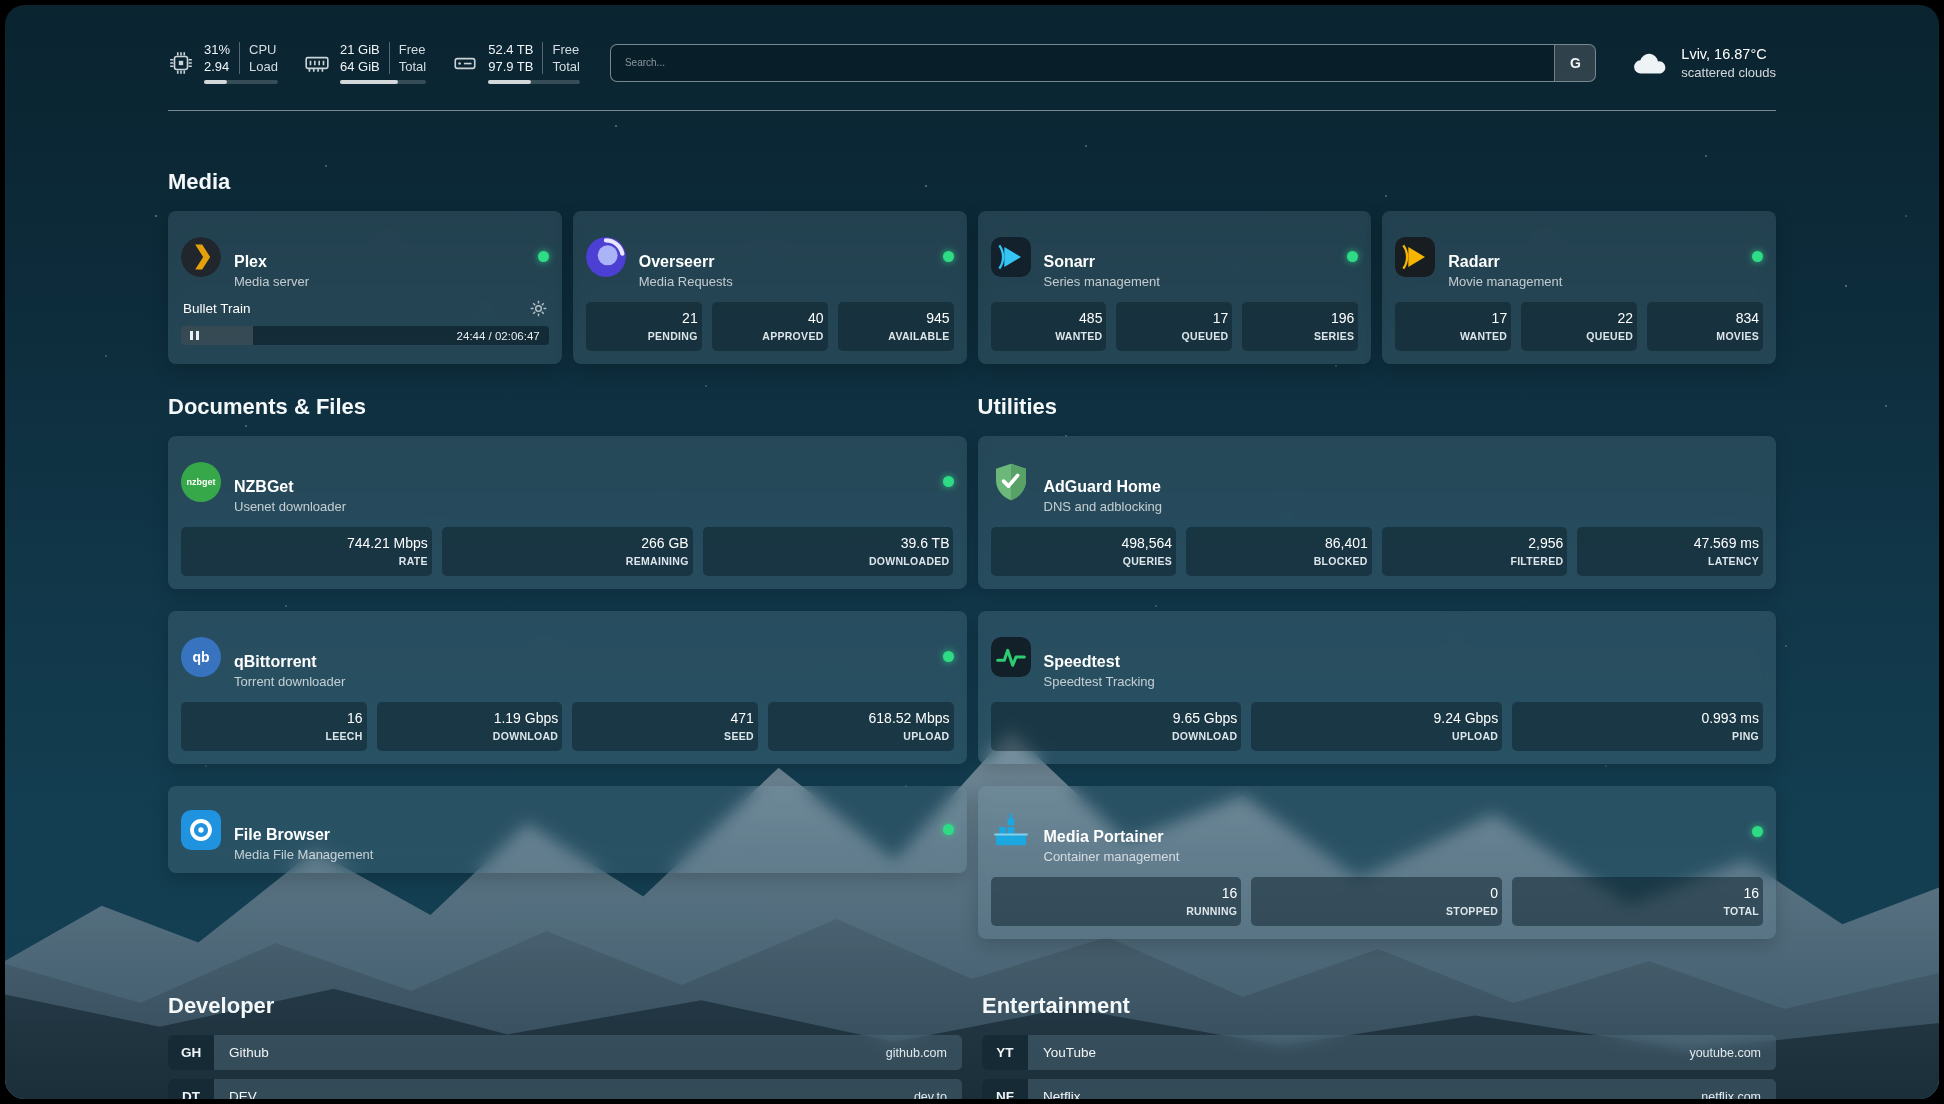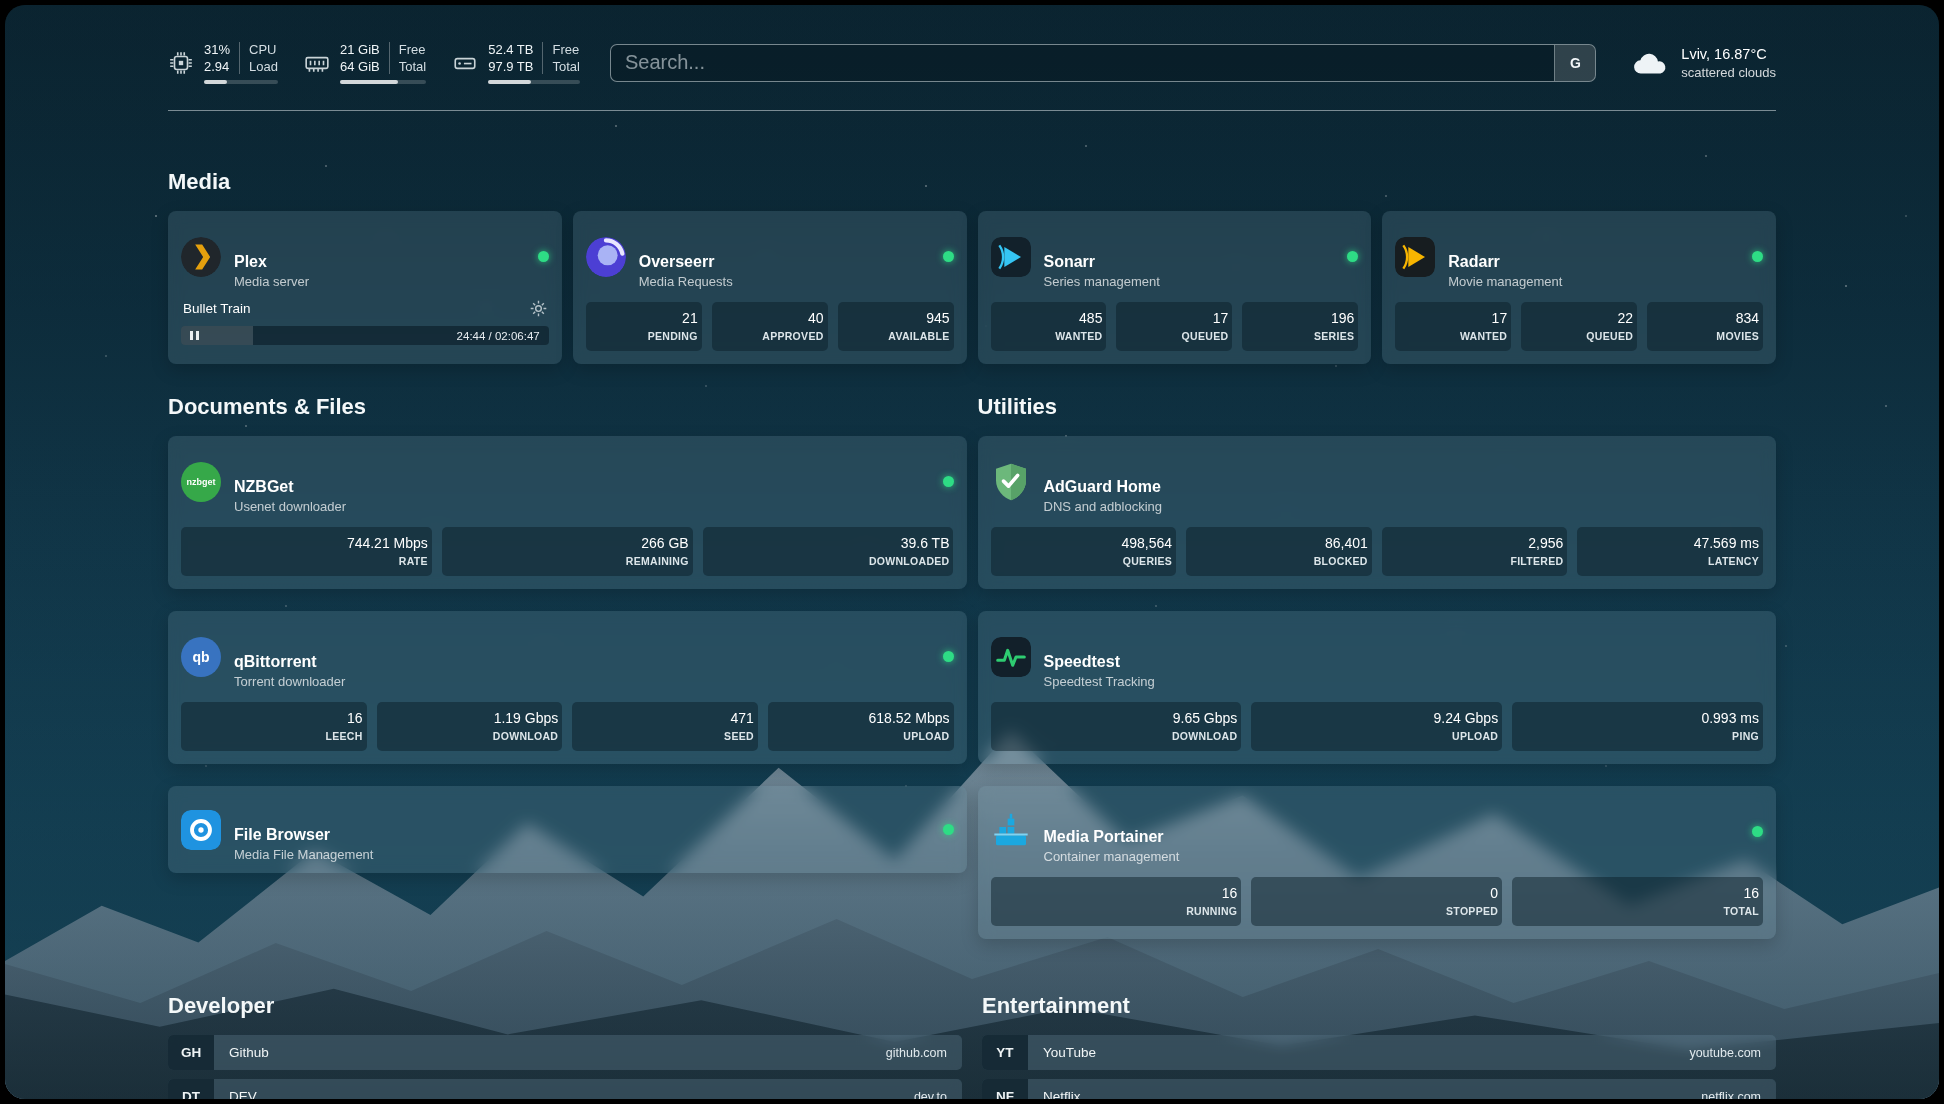--- a/index.html
+++ b/index.html
@@ -39,21 +39,21 @@
   .widget{display:flex;gap:10px;align-items:center;}
   .hw-icon{width:26px;height:26px;flex:0 0 auto;opacity:.9;}
   .w-rows{display:flex;align-items:stretch;}
   .w-col{display:flex;flex-direction:column;font-size:13px;line-height:17px;color:#f0f5f7;}
   .w-col.labs{color:#d3dde2;}
   .w-sep{width:1px;background:rgba(255,255,255,.3);margin:1px 9px;}
   .w-bar{height:4px;margin-top:5px;background:rgba(255,255,255,.18);border-radius:2px;width:100%;}
   .w-fill{height:100%;background:rgba(255,255,255,.78);border-radius:2px;}
   .search-box{display:flex;align-items:stretch;height:36px;flex:1;max-width:992px;margin:0 36px 0 30px;
     background:rgba(8,26,35,.55);border:1px solid rgba(230,240,244,.5);border-radius:7px;overflow:hidden;}
-  .search-box input{flex:1;background:transparent;border:none;outline:none;color:#eef3f5;padding:0 14px;font-size:20px;font-family:"Liberation Sans",sans-serif;}
+  .search-box input{flex:1;background:transparent;border:none;outline:none;color:#eef3f5;padding:0 14px;font-size:10px;font-family:"Liberation Sans",sans-serif;}
   .search-box input::placeholder{color:rgba(235,243,246,.55);}
   .g-btn{width:40px;background:rgba(255,255,255,.16);border-left:1px solid rgba(230,240,244,.35);color:#f2f6f8;
     font-size:14px;font-weight:700;display:flex;align-items:center;justify-content:center;cursor:pointer;}
   .weather{display:flex;gap:13px;align-items:center;margin-left:auto;}
   .weather-loc{font-size:14.5px;color:#fff;}
   .weather-cond{font-size:13px;color:rgba(255,255,255,.82);margin-top:3px;}
   .divider{border-top:1px solid rgba(233,241,244,.5);margin-top:26px;}
   h2{font-size:22px;font-weight:700;color:#f4f8f9;margin:0 0 16px;}
   .section-media{margin-top:58px;}
   .media-row{display:grid;grid-template-columns:repeat(4,1fr);gap:11px;}

